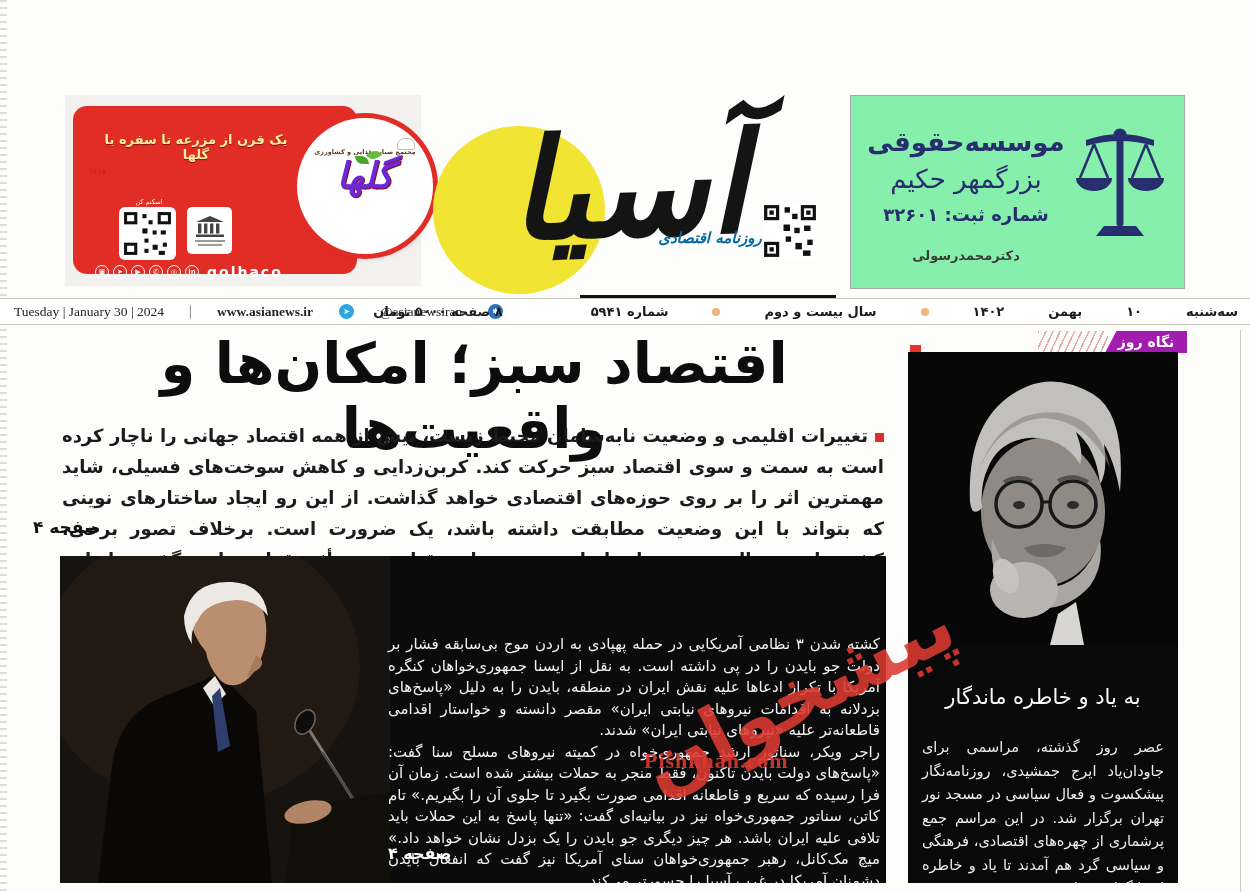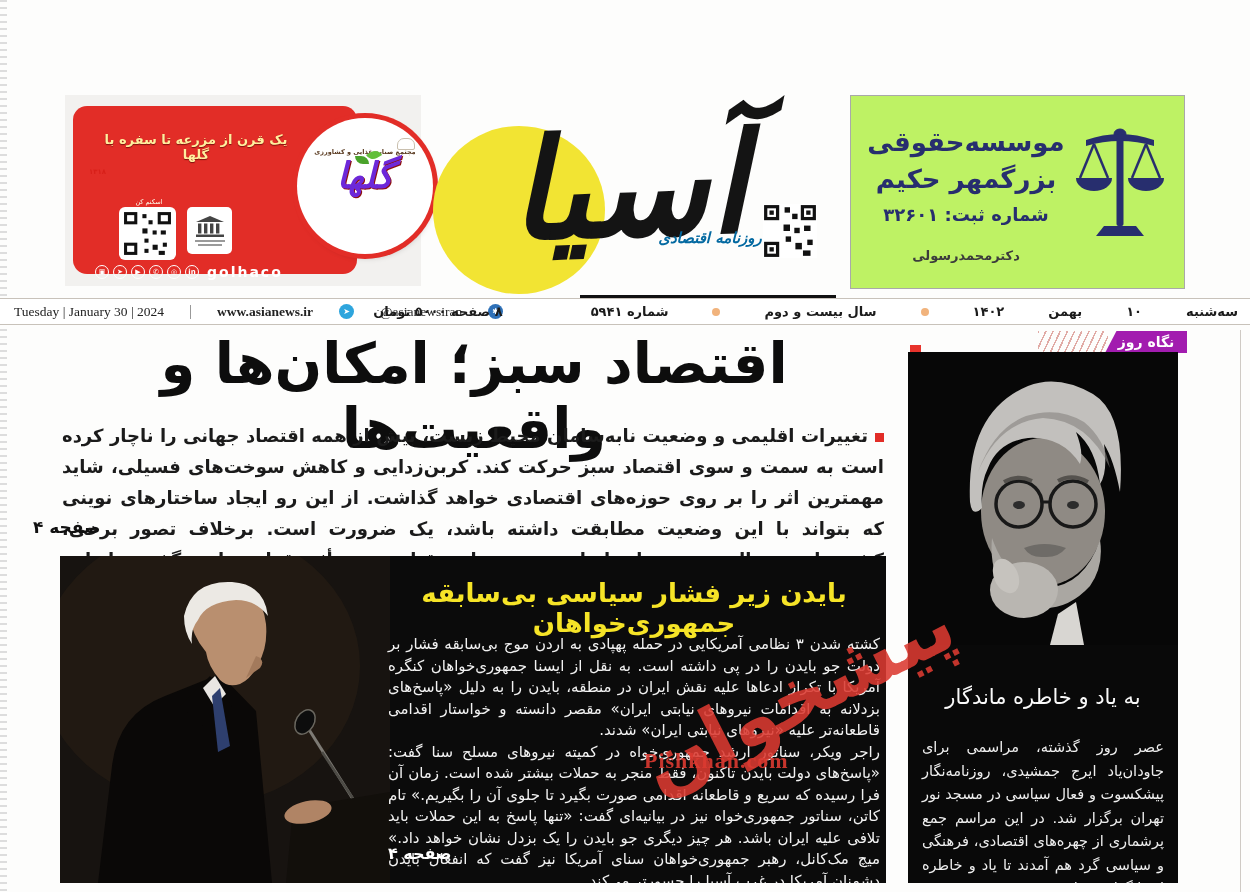--- a/index.html
+++ b/index.html
@@ -37,26 +37,26 @@
   
   .tagline{position:absolute;left:436px;top:98px;width:330px;text-align:center;font-size:13.5px;
     font-weight:700;color:#1d1d1d;}
   .sun{position:absolute;left:433px;top:126px;width:172px;height:168px;border-radius:50%;background:#f2e433;}
   .asia-script{position:absolute;left:428px;top:88px;width:400px;height:210px;text-align:center;
     font-size:138px;line-height:200px;font-weight:900;font-style:italic;color:#141414;transform:rotate(-2deg);}
   .paper-type{position:absolute;left:640px;top:229px;width:140px;text-align:center;font-size:15px;
     font-style:italic;font-weight:700;color:#0369a1;}
   .logo-qr{position:absolute;left:763px;top:204px;width:54px;height:54px;}
   
-  .legal{position:absolute;left:850px;top:95px;width:335px;height:194px;background:#bef264;
+  .legal{position:absolute;left:850px;top:95px;width:335px;height:194px;background:#86efac;
     border:1.5px solid #a9a9a9;box-sizing:border-box;}
   .legal-scales{position:absolute;right:14px;top:30px;width:100px;height:118px;}
   .legal-text{position:absolute;right:118px;top:28px;width:200px;text-align:center;color:#272e6e;}
   .legal-l1{font-size:26px;font-weight:900;line-height:36px;}
-  .legal-l2{font-size:26px;font-weight:700;line-height:38px;}
+  .legal-l2{font-size:26px;font-weight:400;line-height:38px;}
   .legal-l3{font-size:18px;font-weight:700;line-height:34px;}
   .legal-l4{font-size:13px;font-weight:700;color:#3c3c3c;margin-top:16px;}
   
   .datebar{position:absolute;left:0;top:298px;width:1250px;height:25px;
     border-top:1px solid #c8c2ba;border-bottom:1px solid #c8c2ba;background:#fff;}
   .db-left{position:absolute;left:14px;top:0;height:25px;display:flex;align-items:center;gap:26px;
     font-family:"Liberation Serif","DejaVu Serif",serif;font-size:13.5px;color:#222;}
   .db-sep{width:1px;height:14px;background:#999;}
   .tg-icon{width:15px;height:15px;border-radius:50%;background:#2ea5dd;color:#fff;font-size:8px;
     display:flex;align-items:center;justify-content:center;}
@@ -267,21 +267,20 @@
       <path d="M152 140 L160 132 L170 190 L158 196 Z" fill="#2e3f6e"></path>
       <path d="M128 55 Q140 28 170 30 Q202 33 206 68 Q208 92 198 108 Q192 122 180 128 Q168 132 160 124 Q148 110 146 96 Q132 80 128 55 Z" fill="#b98f6f"></path>
       <path d="M124 60 Q132 24 172 26 Q204 28 208 60 Q196 44 176 44 Q146 46 138 64 Q130 74 132 88 Q124 76 124 60 Z" fill="#ece9e4"></path>
       <path d="M196 100 Q206 104 200 112 L186 122 Z" fill="#a37a5c"></path>
       <line x1="310" y1="270" x2="248" y2="172" stroke="#7d7a74" stroke-width="3"></line>
       <line x1="326" y1="292" x2="262" y2="196" stroke="#4c4a45" stroke-width="2.5"></line>
       <ellipse cx="245" cy="166" rx="9" ry="13" fill="#0d0d0d" stroke="#6a675f" stroke-width="1.5" transform="rotate(30 245 166)"></ellipse>
       <path d="M226 327 L233 252 L330 236 L330 327 Z" fill="#120f0b"></path>
       <ellipse cx="248" cy="256" rx="24" ry="11" fill="#b08465" transform="rotate(-12 248 256)"></ellipse>
     </svg>
-    <div class="biden-hl">بایدن زیر فشار سیاسی بی‌سابقه جمهوری‌خواهان</div>
     <div class="biden-body">
       <p>کشته شدن ۳ نظامی آمریکایی در حمله پهپادی به اردن موج بی‌سابقه فشار بر دولت جو بایدن را در پی داشته است. به نقل از ایسنا جمهوری‌خواهان کنگره آمریکا با تکرار ادعاها علیه نقش ایران در منطقه، بایدن را به دلیل «پاسخ‌های بزدلانه به اقدامات نیروهای نیابتی ایران» مقصر دانسته و خواستار اقدامی قاطعانه‌تر علیه «نیروهای نیابتی ایران» شدند.</p>
       <p>راجر ویکر، سناتور ارشد جمهوری‌خواه در کمیته نیروهای مسلح سنا گفت: «پاسخ‌های دولت بایدن تاکنون، فقط منجر به حملات بیشتر شده است. زمان آن فرا رسیده که سریع و قاطعانه اقدامی صورت بگیرد تا جلوی آن را بگیریم.» تام کاتن، سناتور جمهوری‌خواه نیز در بیانیه‌ای گفت: «تنها پاسخ به این حملات باید تلافی علیه ایران باشد. هر چیز دیگری جو بایدن را یک بزدل نشان خواهد داد.» میچ مک‌کانل، رهبر جمهوری‌خواهان سنای آمریکا نیز گفت که انفعال بایدن دشمنان آمریکا در غرب آسیا را جسورتر می‌کند.</p>
     </div>
     <div class="biden-page">صفحه ۴</div>
   </div>
 
   <div class="dv-hatch"></div>
   <div class="dv-label">نگاه روز</div>
   <div class="dv-redsq"></div>

